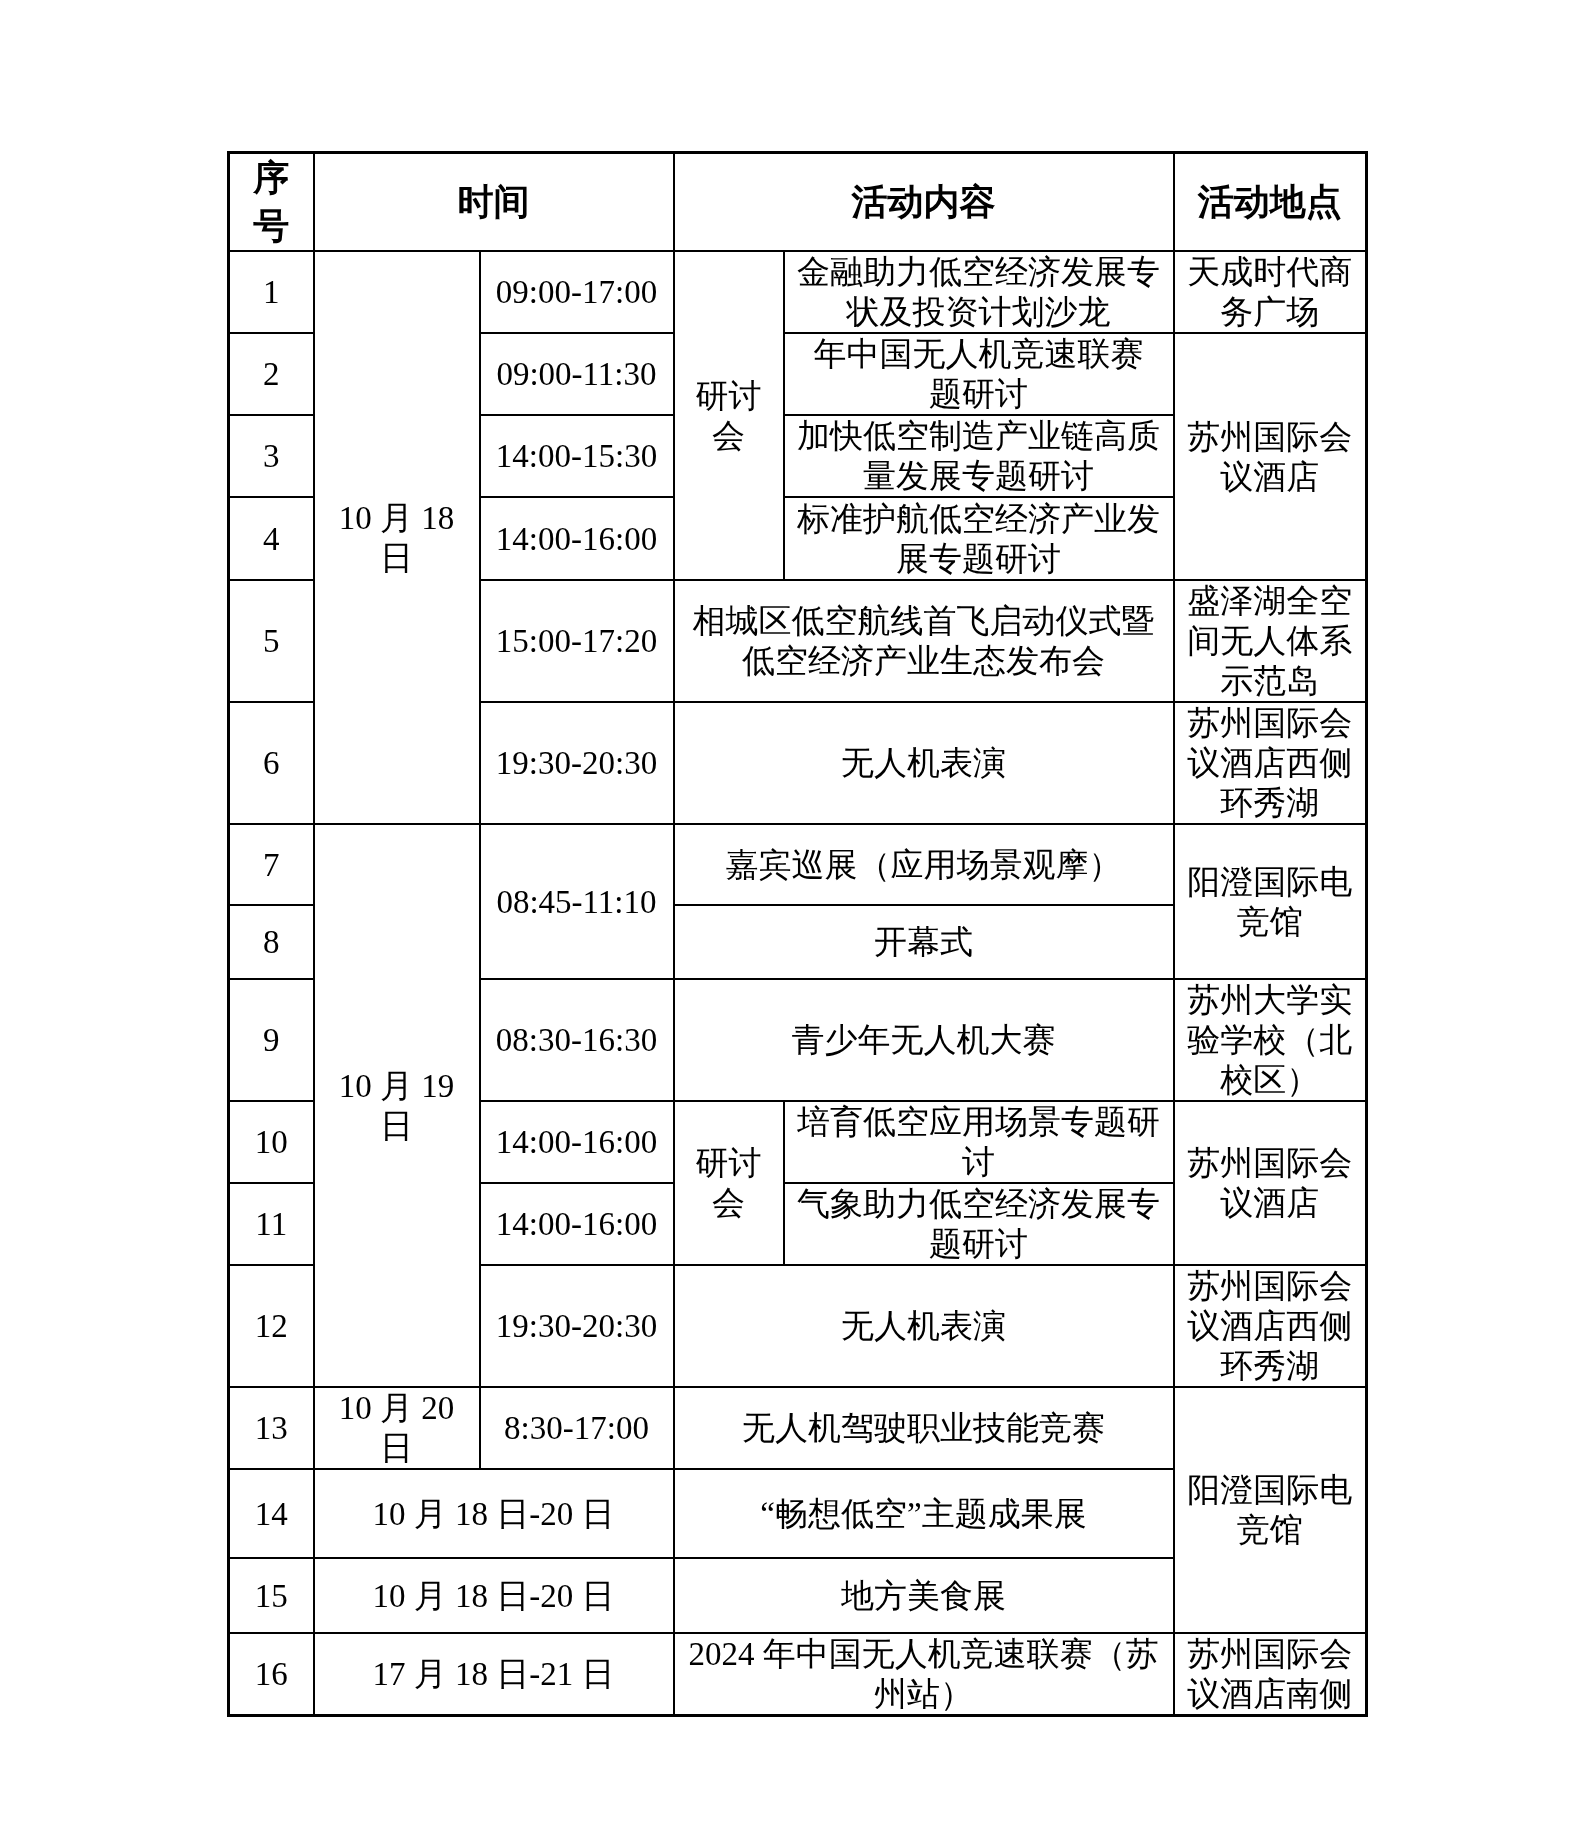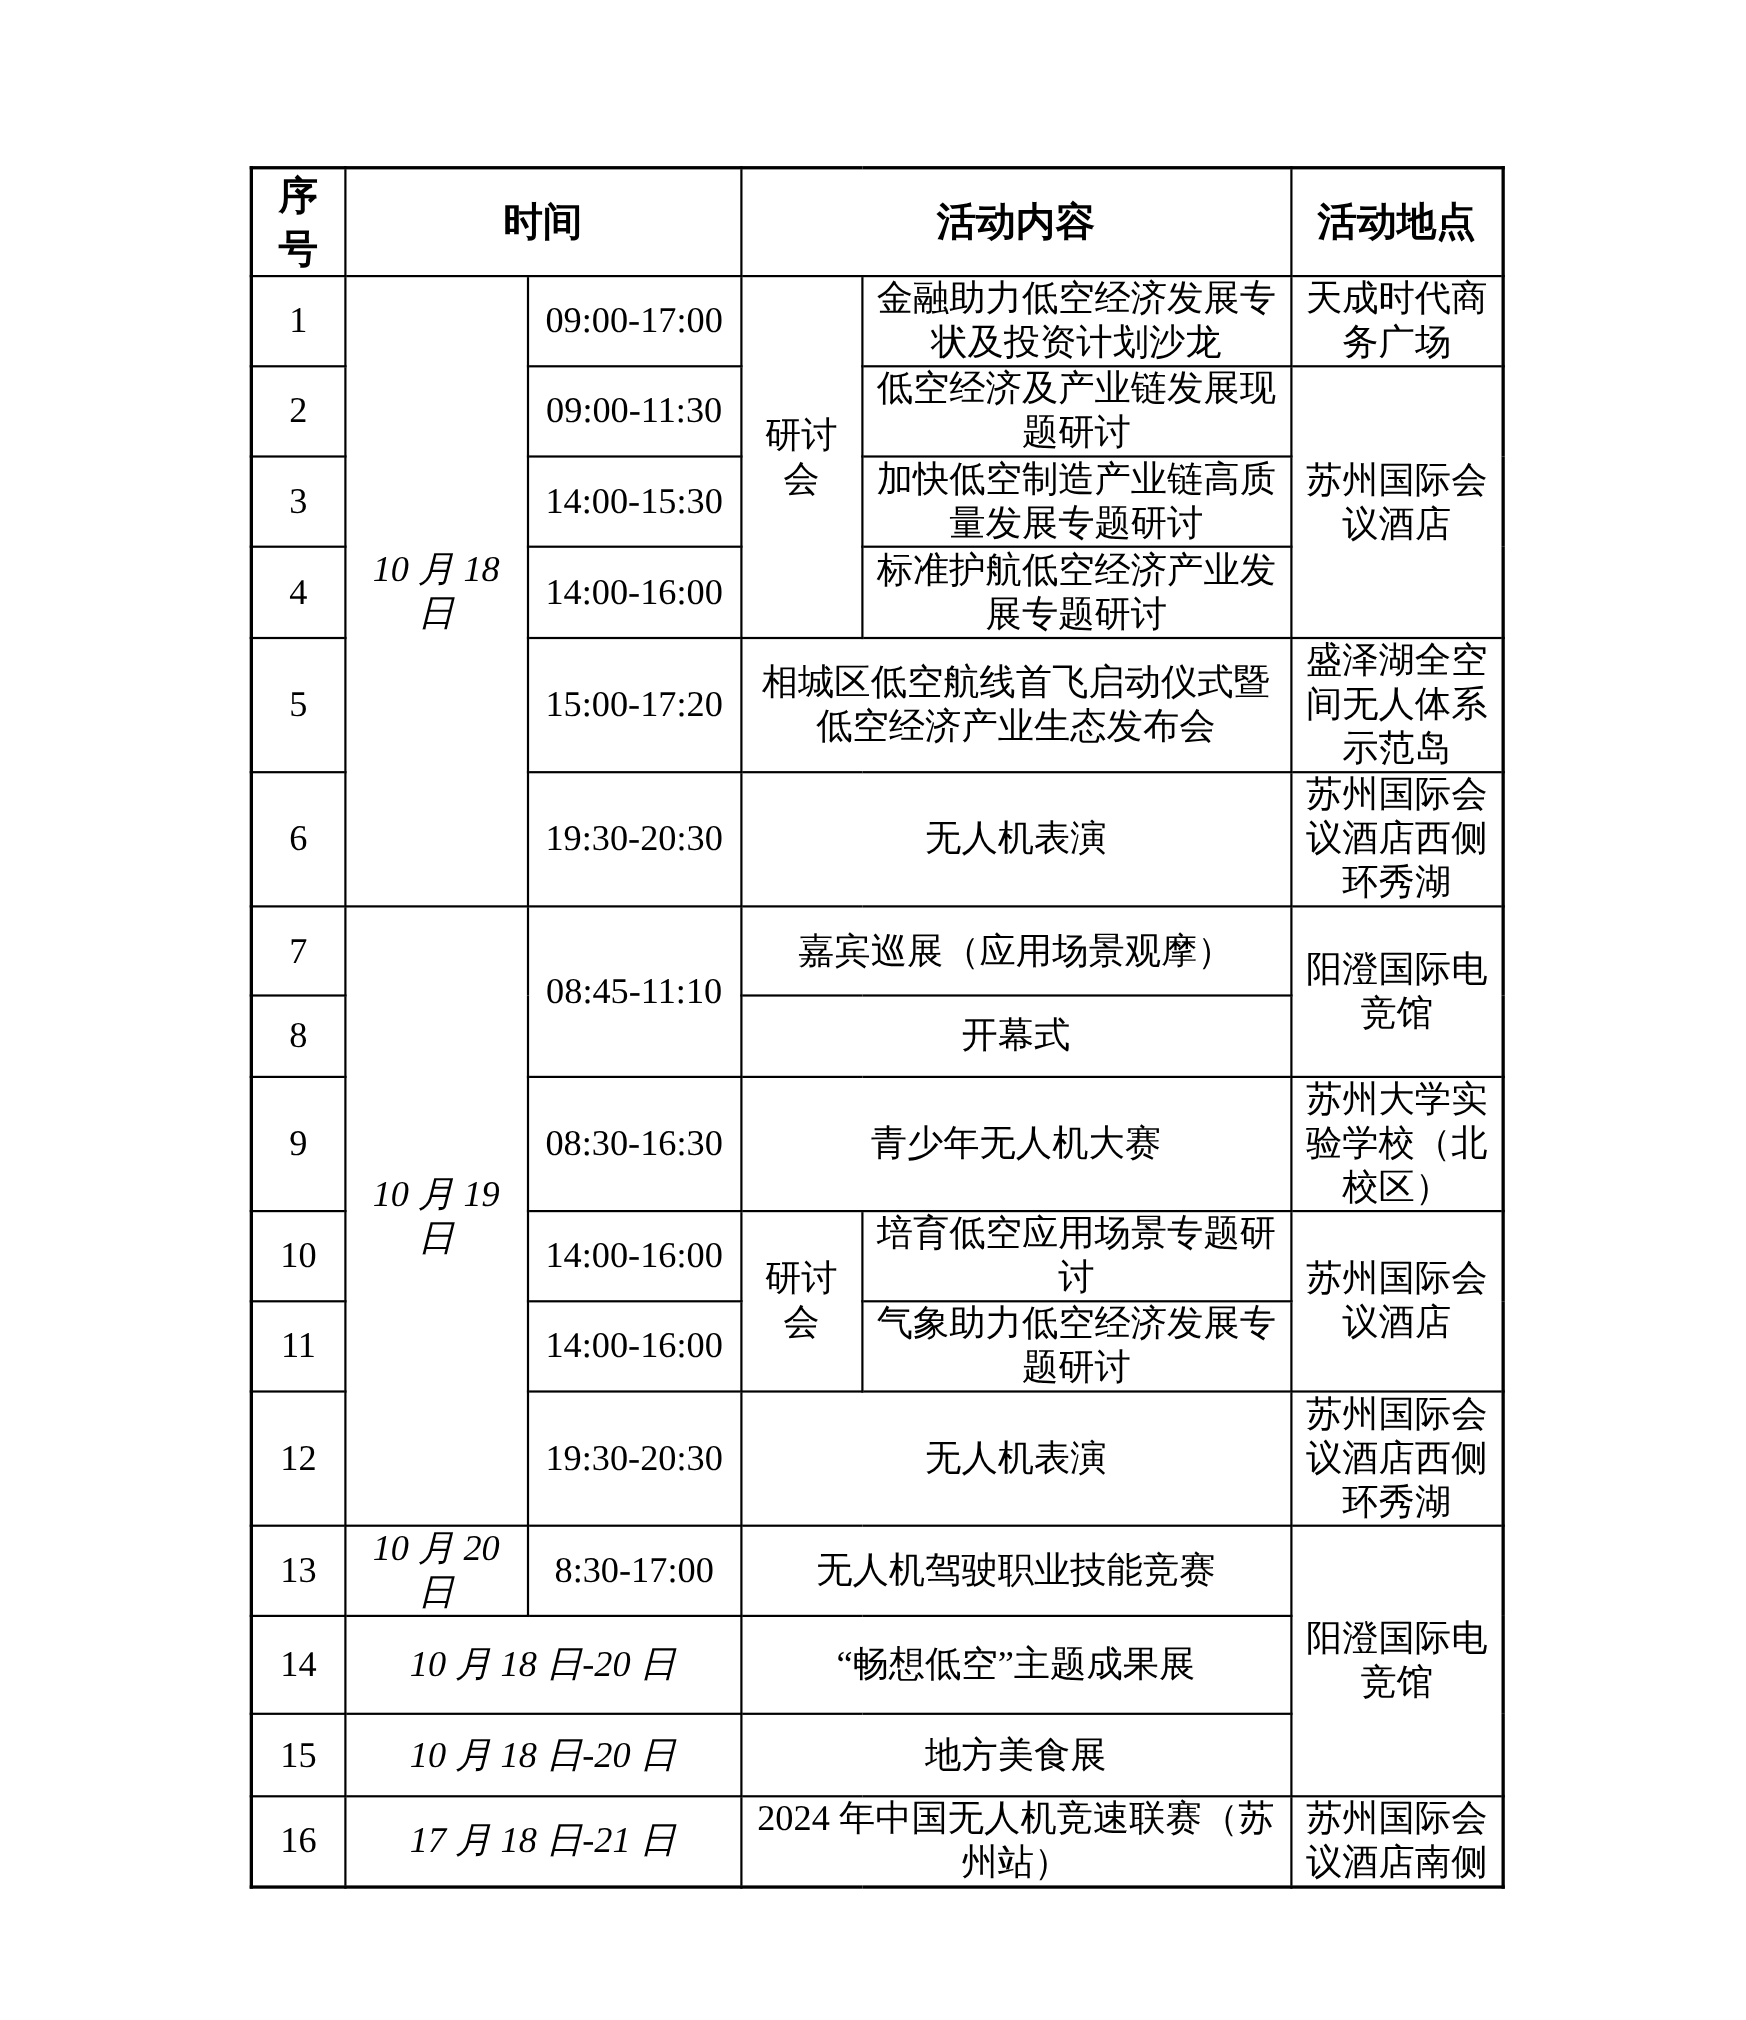--- a/index.html
+++ b/index.html
@@ -36,21 +36,21 @@
     padding: 0 6px;
     overflow: hidden;
   }
   table.schedule th {
     font-weight: bold;
     font-size: 36px;
     line-height: 48px;
   }
   td.no   { font-size: 32px; }
   td.time { font-size: 30px; }
-  td.date { font-size: 31px; font-style: italic; }
+  td.date { font-size: 31px; }
 </style>
 </head>
 <body>
 
 <div class="page">
   <table class="schedule">
     <colgroup>
       <col style="width:85px">
       <col style="width:166px">
       <col style="width:194px">
@@ -77,21 +77,21 @@
 会</td>
       <td>金融助力低空经济发展专
 状及投资计划沙龙</td>
       <td>天成时代商
 务广场</td>
     </tr>
 
     <tr style="height:82px">
       <td class="no">2</td>
       <td class="time">09:00-11:30</td>
-      <td>低空经济及产业链发展现
+      <td>年中国无人机竞速联赛
 题研讨</td>
       <td rowspan="3">苏州国际会
 议酒店</td>
     </tr>
 
     <tr style="height:82px">
       <td class="no">3</td>
       <td class="time">14:00-15:30</td>
       <td>加快低空制造产业链高质
 量发展专题研讨</td>

